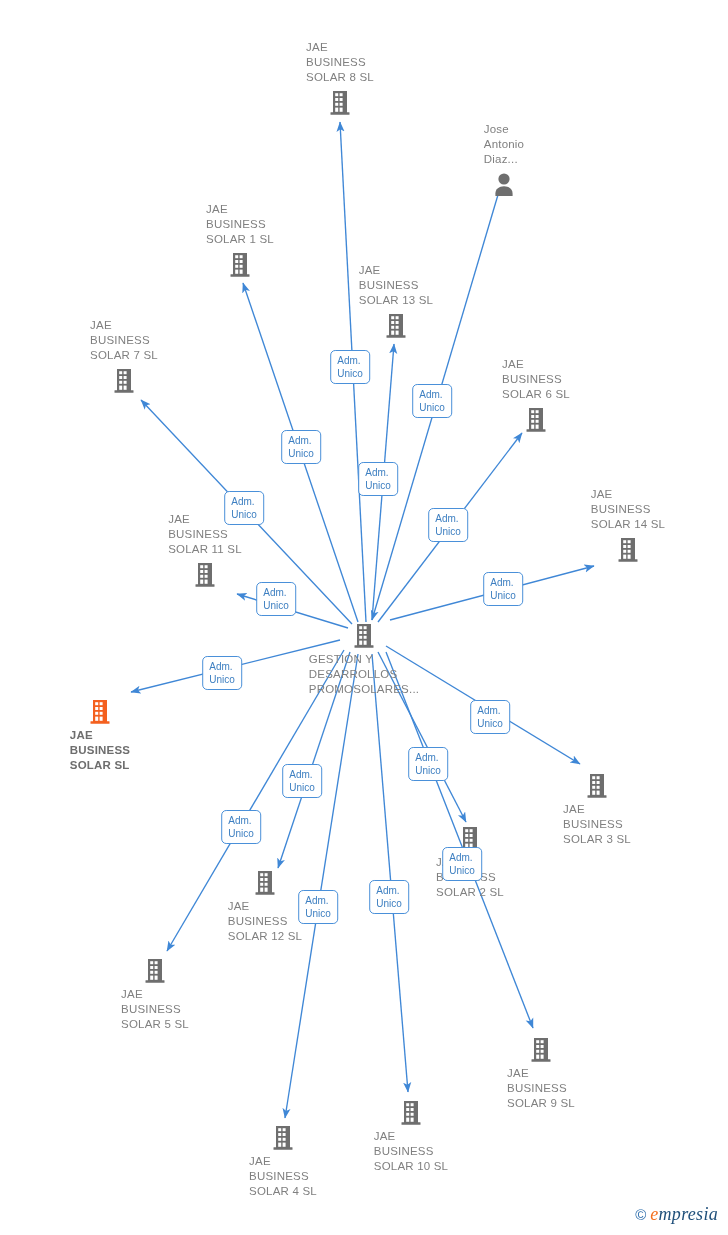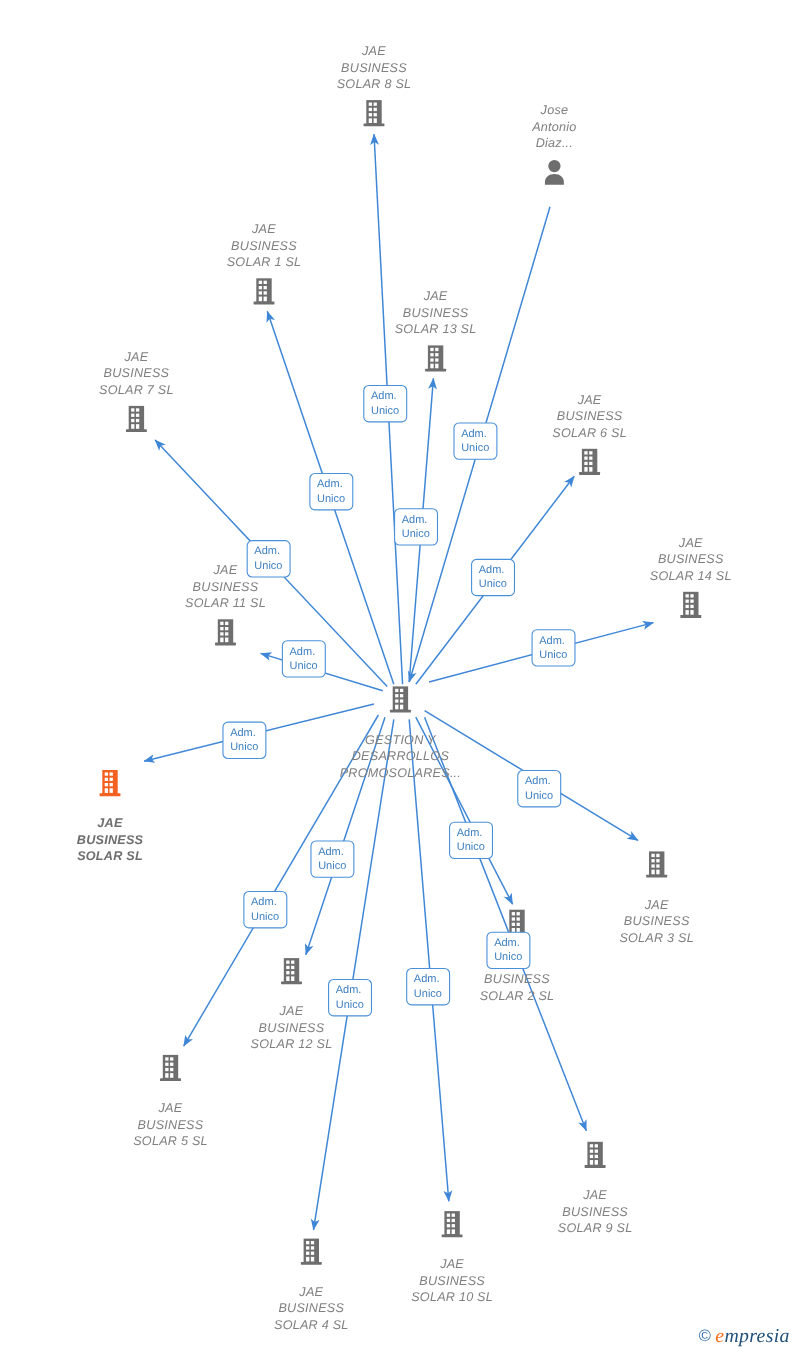--- a/index.html
+++ b/index.html
@@ -30,37 +30,36 @@
     display:flex;
     flex-direction:column;
     align-items:center;
     line-height:15px;
   }
   .node .label{
     font-size:11.5px;
     color:#808080;
     letter-spacing:.2px;
     white-space:pre-line;
-    text-align:center;
-    font-style:italic;
+    text-align:left;
   }
   .node.center-node .label{color:#808080;}
   .node.highlight .label{
     color:#6e6e6e;
     font-weight:bold;
     font-size:11.5px;
   }
   .node .glyph{
     display:block;
     line-height:0;
   }
   .node.above .glyph{order:2;margin-top:2px;}
   .node.above .label{order:1;margin-bottom:3px;}
   .node.below .glyph{order:1;}
-  .node.below .label{order:2;margin-top:17px;}
+  .node.below .label{order:2;margin-top:3px;}
 
   
   .edge-label{
     position:absolute;
     box-sizing:border-box;
     background:#ffffff;
     border:1.4px solid #4a90d9;
     border-radius:5px;
     color:#3d7fc1;
     font-size:10px;
@@ -138,21 +137,21 @@
               <rect x="7.2" y="12.8" width="3" height="3"></rect>
               <rect x="11.6" y="12.8" width="3" height="3"></rect>
               <rect x="7.2" y="17.6" width="3" height="4.2"></rect>
               <rect x="11.6" y="17.6" width="3" height="4.2"></rect>
             </g>
           </svg></span>
         <span class="label">JAE
 BUSINESS
 SOLAR 8  SL</span>
       </div>
-      <div class="node above" style="left: 504px; top: 94px;">
+      <div class="node above" style="left: 504px; top: 122px;">
         <span class="glyph"><svg width="24" height="26" viewBox="0 0 24 26" xmlns="http://www.w3.org/2000/svg">
             <g fill="#6e6e6e">
               <circle cx="12" cy="7" r="5.6"></circle>
               <path d="M12 14.2c-5 0-8.6 3-8.6 7.2V24h17.2v-2.6c0-4.2-3.6-7.2-8.6-7.2z"></path>
             </g>
           </svg></span>
         <span class="label">Jose
 Antonio
 Diaz...</span>
       </div>

